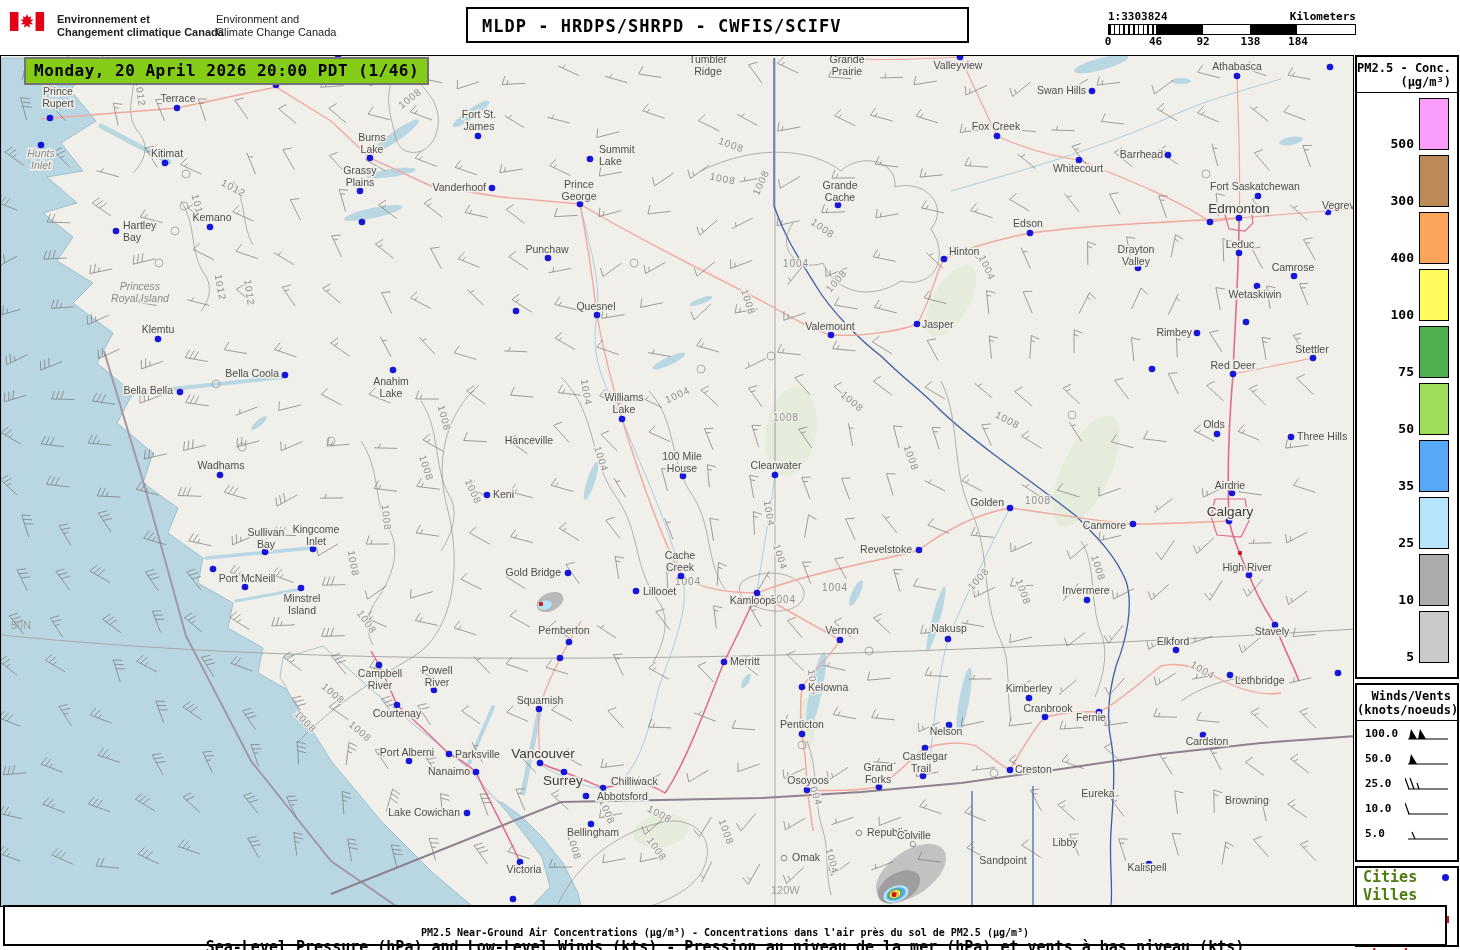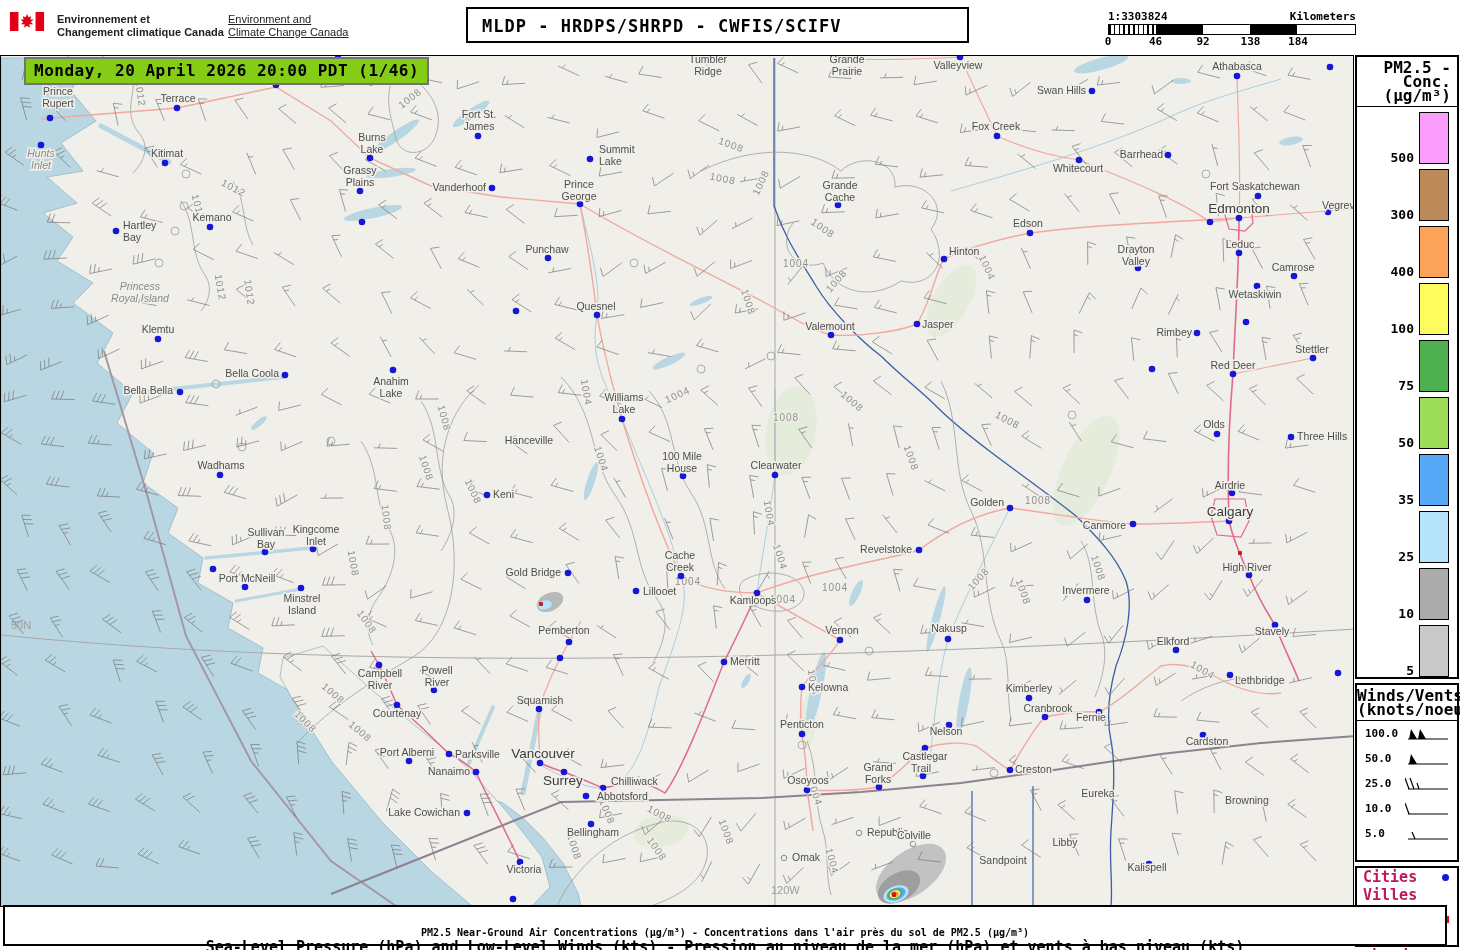--- a/index.html
+++ b/index.html
@@ -2,51 +2,51 @@
 <html><head>
 <meta charset="utf-8">
 <style>
   html,body{margin:0;padding:0;background:#fff;}
   .page{position:relative;width:1460px;height:950px;background:#fff;overflow:hidden;
         font-family:"Liberation Sans",sans-serif;}
   .mono{font-family:"DejaVu Sans Mono","Liberation Mono",monospace;font-weight:bold;}
   
   .flag{position:absolute;left:8px;top:12px;width:38px;height:19px;}
   .dept{position:absolute;top:13px;font-size:11px;line-height:13px;color:#222;}
-  .dept.fr{left:57px;font-weight:bold;} .dept.en{left:228px;text-decoration:underline;}
+  .dept.fr{left:57px;font-weight:bold;} .dept.en{left:216px;}
   .titlebox{position:absolute;left:466px;top:7px;width:503px;height:36px;border:2px solid #000;
             background:#fff;font-size:17px;line-height:34px;padding-left:14px;letter-spacing:1px;box-sizing:border-box;}
   .scalewrap{position:absolute;left:1108px;top:10px;width:248px;}
   .scaletop{display:flex;justify-content:space-between;font-size:11px;}
   .scaletop span{}
   .scalebar{display:flex;height:9px;border:1px solid #000;margin-top:1px;}
   .seg{height:100%;}
   .seg.hatch{background:repeating-linear-gradient(90deg,#000 0 1.5px,#fff 1.5px 4.8px);}
   .seg.b{background:#000;} .seg.w{background:#fff;}
   .scaleticks{position:relative;height:13px;font-size:11px;}
   .scaleticks span{position:absolute;top:0;transform:translateX(-50%);}
   
   .map{position:absolute;left:0;top:55px;width:1352px;height:850px;border:1px solid #000;background:#f1efe9;}
   .map svg{position:absolute;left:0;top:0;}
   .datebox{position:absolute;left:24px;top:57px;background:#84cc16;border:2px solid #737373;
            font-size:16px;padding:2px 8px 3px 8px;letter-spacing:.5px;}
   
   .sidebox{position:absolute;background:#fff;border:2px solid #000;box-sizing:border-box;}
   #pmbox{left:1355px;top:55px;width:104px;height:624px;}
-  .pmtitle{font-size:16px;text-align:right;padding:4px 6px 0 0;line-height:14px;}
+  .pmtitle{font-size:12px;text-align:right;padding:4px 6px 0 0;line-height:14px;}
   .pmrule{border-top:1px solid #000;margin:3px 0 0 0;}
   .pmrow{display:flex;align-items:flex-end;height:52px;margin:5px 8px 0 0;justify-content:flex-end;}
   .pmlab{font-size:13px;margin-right:5px;line-height:13px;}
   .pmswatch{width:30px;height:52px;border:1px solid #000;box-sizing:border-box;}
   #windbox{left:1355px;top:683px;width:104px;height:179px;}
   .wrow{display:flex;align-items:center;justify-content:space-between;padding:0 6px 0 8px;height:25px;}
   .wlab{font-size:11px;}
   #citybox{left:1355px;top:866px;width:104px;height:81px;}
   .legline{font-size:15px;line-height:18px;padding-left:6px;display:flex;align-items:center;justify-content:space-between;padding-right:8px;}
-  .blue{color:#be185d;} .red{color:#cc1414;}
+  .blue{color:#4d7c0f;} .red{color:#cc1414;}
   .citydot{width:7px;height:7px;border-radius:50%;background:#1616d8;display:inline-block;}
   .hotsq{width:7px;height:7px;background:#cc1414;display:inline-block;}
   
   .caption{position:absolute;left:3px;top:905px;width:1444px;height:41px;border:2px solid #000;
            background:#fff;box-sizing:border-box;text-align:center;}
   .caption .l1{font-size:10px;margin-top:20px;}
   .caption .l2{font-size:15px;}
 </style>
 </head>
 <body>

